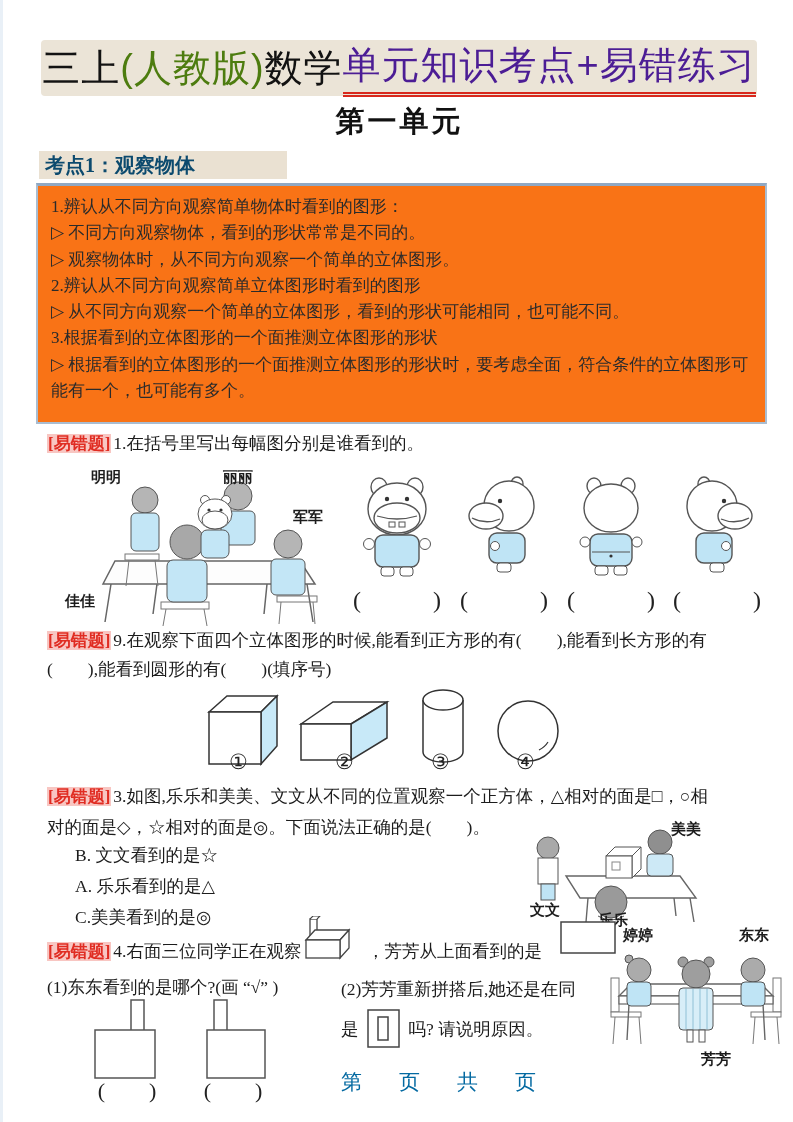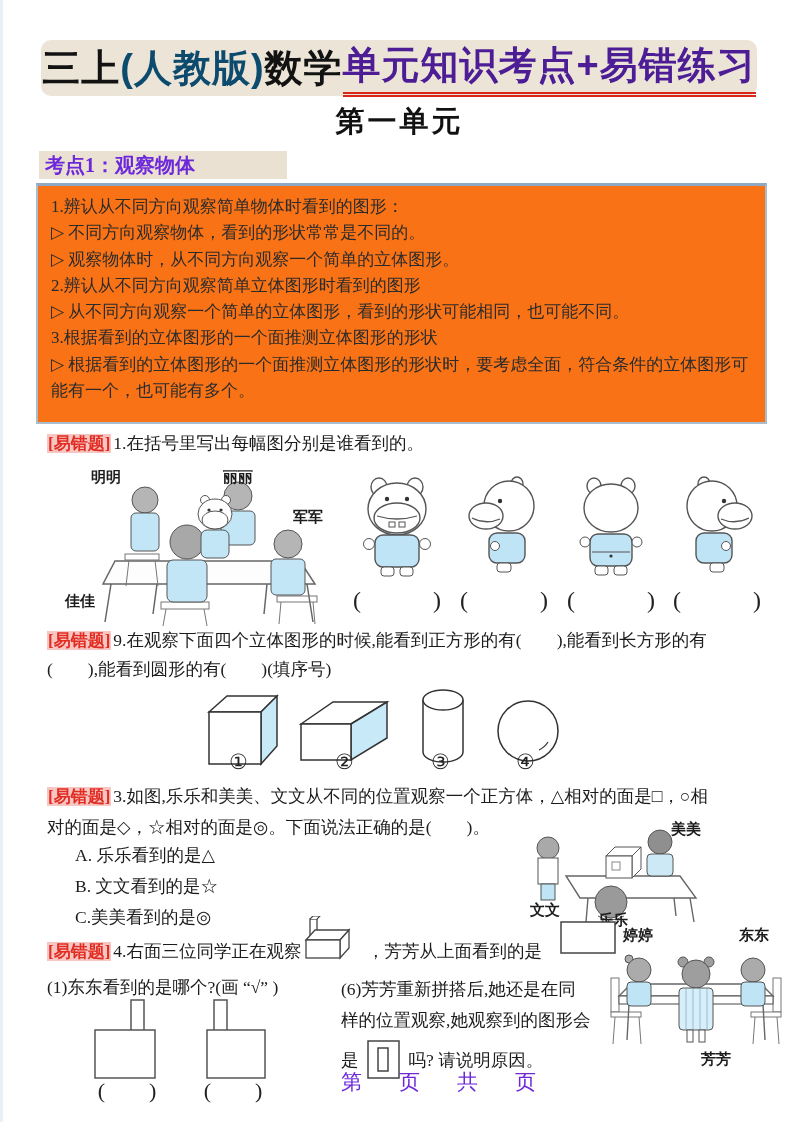--- a/index.html
+++ b/index.html
@@ -5,51 +5,51 @@
   html,body{margin:0;padding:0;background:#ffffff;}
   .page{
     position:relative;width:793px;height:1122px;background:#ffffff;
     font-family:"Liberation Serif","DejaVu Serif",serif;
     color:#1c1c1c;overflow:hidden;
     border-left:3px solid #e9f0f7;
   }
   .abs{position:absolute;}
   .txt{font-size:17.5px;color:#1c1c1c;line-height:1.55;padding-left:8px;}
   .title-banner{
-    left:38px;top:40px;width:716px;height:56px;background:#ebe4d7;border-radius:10px;
+    left:38px;top:40px;width:716px;height:56px;background:#ebe4d7;border-radius:4px;
     display:flex;align-items:center;justify-content:center;
     font-family:"Liberation Sans","DejaVu Sans",sans-serif;
-    font-weight:700;font-size:38px;letter-spacing:1px;white-space:nowrap;
+    font-weight:400;font-size:38px;letter-spacing:1px;white-space:nowrap;
   }
   .t-black{color:#121212;}
-  .t-red{color:#0c4a6e;}
+  .t-red{color:#4d7c0f;}
   .t-red-ul{color:#4c1d95;border-bottom:5px double #d8281c;padding-bottom:1px;}
   .subtitle{
     left:0;top:102px;width:793px;text-align:center;
     font-size:29px;font-weight:700;letter-spacing:3px;color:#111;
   }
   .section-header{
     left:36px;top:151px;width:242px;height:28px;background:#eae1d2;
-    color:#6d28d9;font-weight:bold;font-size:20px;line-height:28px;padding-left:6px;
+    color:#0c4a6e;font-weight:bold;font-size:20px;line-height:28px;padding-left:6px;
   }
   .kbox{
     left:33px;top:183px;width:701px;height:220px;
     background:#f97316;border:2px solid #a9bdd1;border-top:3px solid #8fa8c4;
     padding:8px 13px;font-size:17px;line-height:26.3px;color:#2b2b2b;
   }
   .ep-label{
     background:#f8c6c2;color:#e02c22;font-weight:bold;font-size:17px;
     padding:0 1px;margin-right:2px;
   }
   .paren{font-size:24px;color:#222;text-align:center;}
   .num-circ{font-size:21px;color:#222;}
   .opt{line-height:31px;font-size:17.5px;}
   .svglabel{font-size:15px;font-weight:600;fill:#1c1c1c;}
   .footer{
-    font-size:21px;letter-spacing:8px;color:#6d28d9;
+    font-size:21px;letter-spacing:8px;color:#0369a1;
     font-family:"Liberation Sans","DejaVu Sans",sans-serif;
   }
   svg{display:block;}
 </style>
 </head>
 <body>
 
 <div class="page">
 
   <div class="abs title-banner">
@@ -198,22 +198,22 @@
   <span class="abs num-circ" style="left:226px;top:750px;">①</span>
   <span class="abs num-circ" style="left:332px;top:750px;">②</span>
   <span class="abs num-circ" style="left:428px;top:750px;">③</span>
   <span class="abs num-circ" style="left:513px;top:750px;">④</span>
 
   <div class="abs txt" style="left:36px;top:781px;width:726px;line-height:30px;">
     <div><span class="ep-label">[易错题]</span><span>3.如图,乐乐和美美、文文从不同的位置观察一个正方体，△相对的面是□，○相</span></div>
     <div style="width:500px;">对的面是◇，☆相对的面是◎。下面说法正确的是(　　)。</div>
   </div>
   <div class="abs" style="left:72px;top:840px;">
+    <div class="opt">B. 文文看到的是☆</div>
     <div class="opt">A. 乐乐看到的是△</div>
-    <div class="opt">B. 文文看到的是☆</div>
     <div class="opt">C.美美看到的是◎</div>
   </div>
 
   <svg class="abs" style="left:505px;top:812px;" width="200" height="115" viewBox="0 0 200 115">
 
     <circle cx="40" cy="36" r="11" fill="#a9a9a9" stroke="#555"></circle>
     <rect x="30" y="46" width="20" height="26" fill="#fff" stroke="#555"></rect>
     <rect x="33" y="72" width="14" height="16" fill="#bfe4f5" stroke="#555"></rect>
 
     <polygon points="58,64 172,64 188,86 72,86" fill="#fff" stroke="#666" stroke-width="1.4"></polygon>
@@ -261,22 +261,21 @@
   </svg>
 
   <svg class="abs" style="left:190px;top:996px;" width="80" height="84" viewBox="0 0 80 84">
     <rect x="21" y="4" width="13" height="32" fill="#fff" stroke="#555" stroke-width="1.5"></rect>
     <rect x="14" y="34" width="58" height="48" fill="#fff" stroke="#555" stroke-width="1.5"></rect>
   </svg>
   <div class="abs paren" style="left:84px;top:1076px;width:80px;font-size:22px;">(　　)</div>
   <div class="abs paren" style="left:190px;top:1076px;width:80px;font-size:22px;">(　　)</div>
 
   <div class="abs txt" style="left:330px;top:974px;width:300px;line-height:31px;">
-    <div>(6)芳芳重新拼搭后,她还是在同</div>
-    <div>样的位置观察,她观察到的图形会</div>
+    <div>(2)芳芳重新拼搭后,她还是在同</div>
     <div style="display:flex;align-items:center;gap:7px;margin-top:3px;">
       <span>是</span>
       <svg width="36" height="42" viewBox="0 0 36 42">
         <rect x="2" y="2" width="31" height="37" fill="#fff" stroke="#444" stroke-width="1.5"></rect>
         <rect x="12" y="9" width="10" height="23" fill="#fff" stroke="#444" stroke-width="1.5"></rect>
       </svg>
       <span>吗? 请说明原因。</span>
     </div>
   </div>
 

